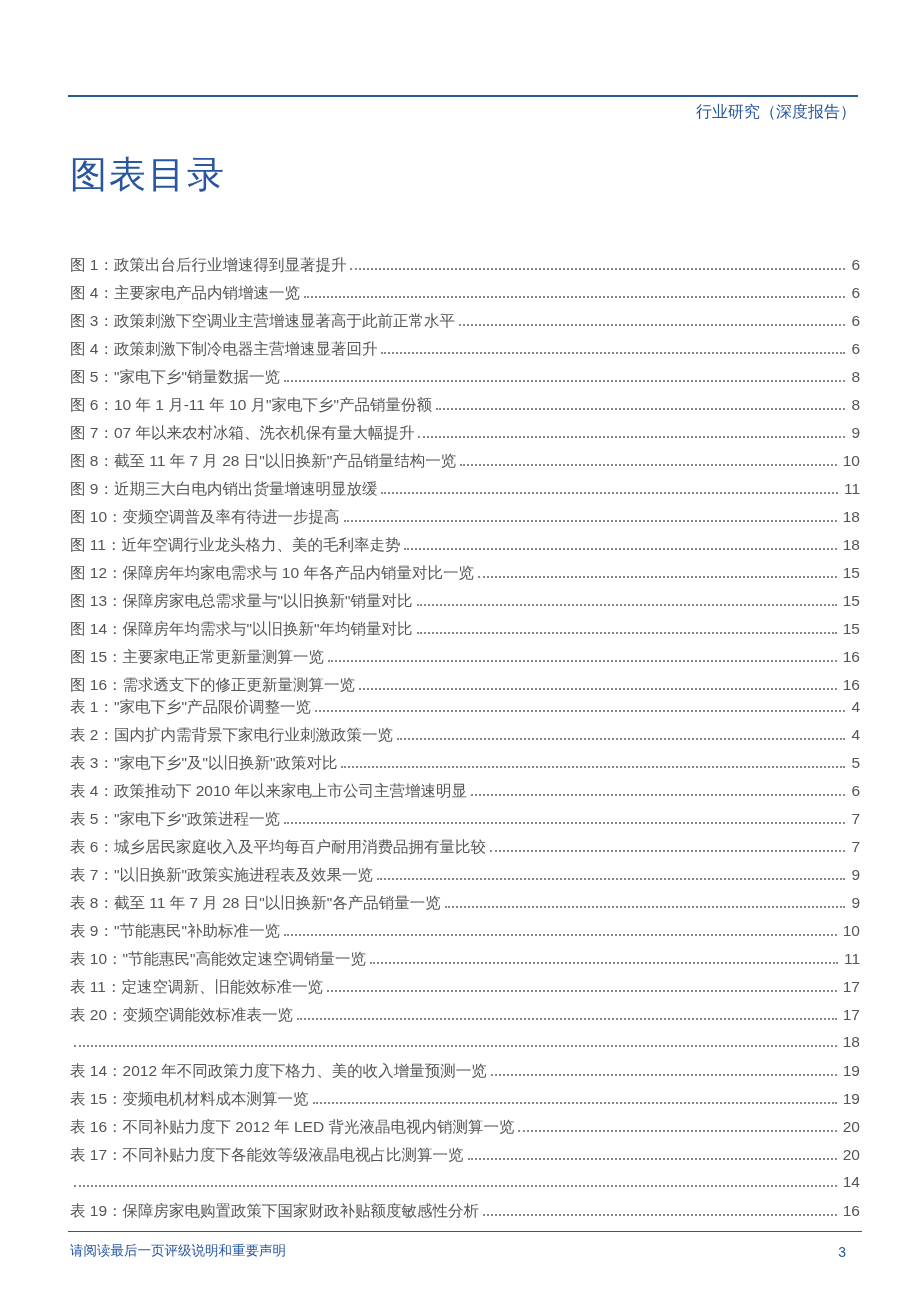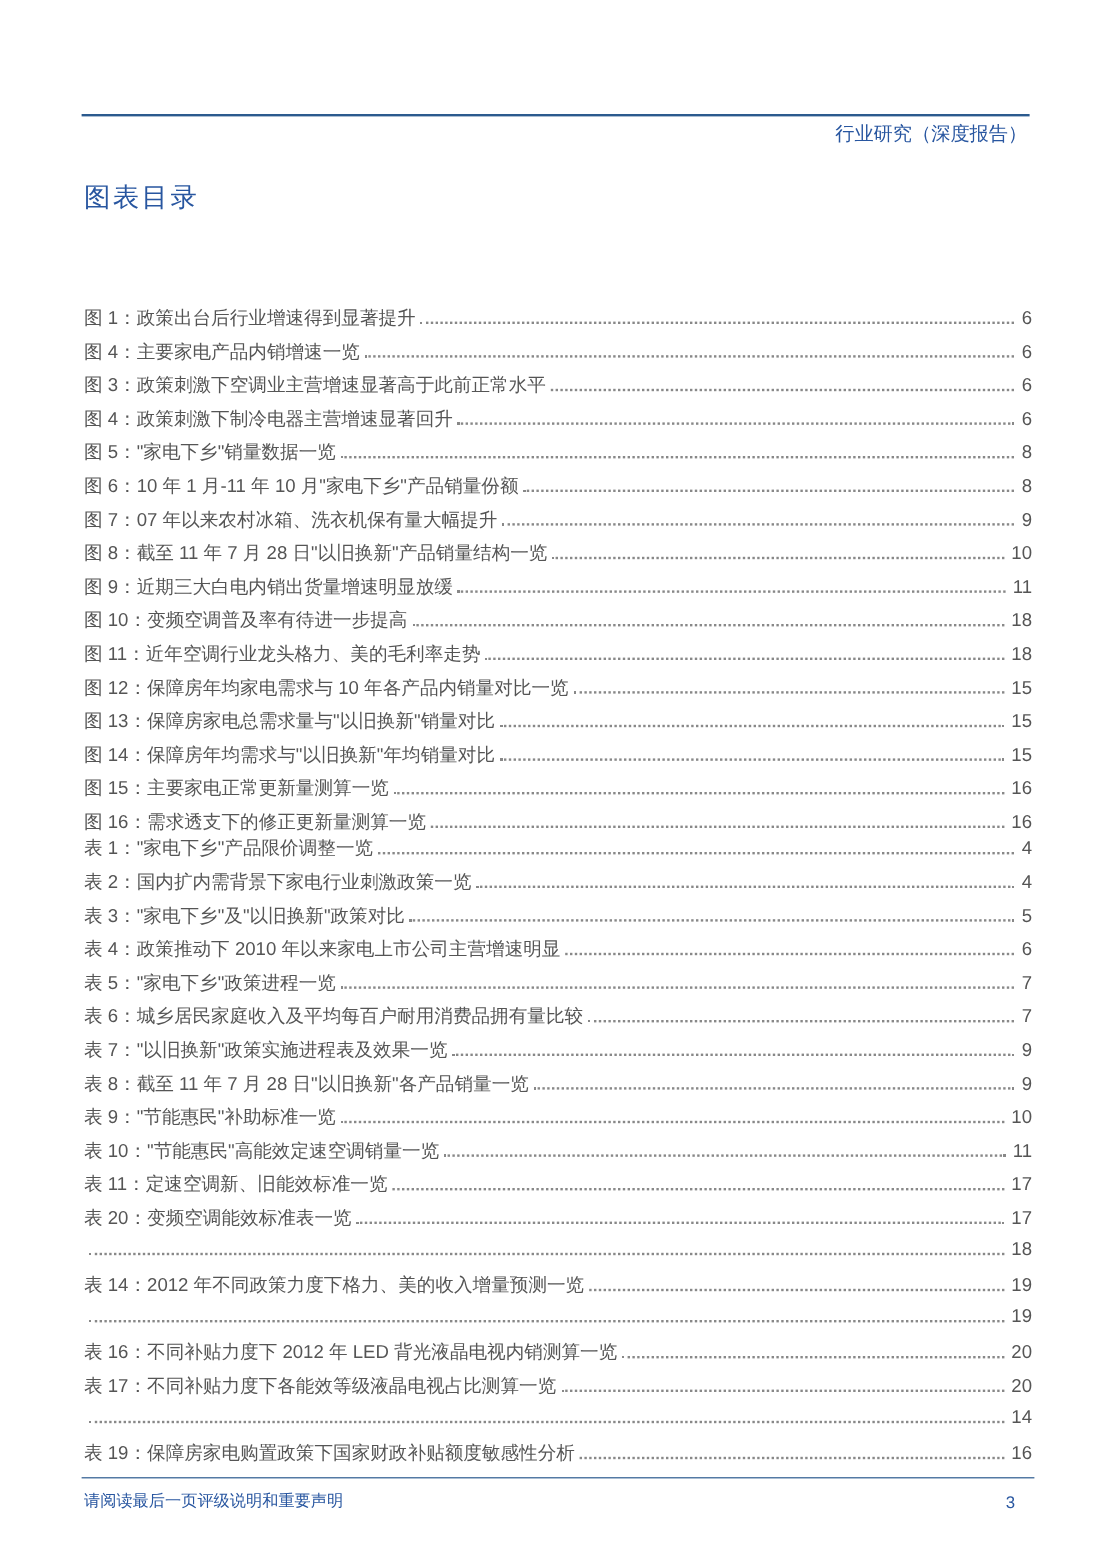--- a/index.html
+++ b/index.html
@@ -18,21 +18,21 @@
   }
   .header-label {
     position: absolute;
     top: 102px; right: 64px;
     font-size: 16px;
     color: #2856a0;
   }
   .section-title {
     position: absolute;
     left: 70px; top: 150px;
-    font-size: 22px;
+    font-size: 37px;
     color: #2856a0;
     font-weight: normal;
     letter-spacing: 2px;
   }
   .toc {
     position: absolute;
     left: 70px;
     width: 790px;
     font-size: 15.5px;
     color: #555;
@@ -223,20 +223,21 @@
     <div class="toc-entry">
       <span class="dots"></span>
       <span class="pg">18</span>
     </div>
     <div class="toc-entry">
       <span class="label">表 14：2012 年不同政策力度下格力、美的收入增量预测一览</span>
       <span class="dots"></span>
       <span class="pg">19</span>
     </div>
     <div class="toc-entry">
+      <span class="label">表 15：变频电机材料成本测算一览</span>
       <span class="dots"></span>
       <span class="pg">19</span>
     </div>
     <div class="toc-entry">
       <span class="label">表 16：不同补贴力度下 2012 年 LED 背光液晶电视内销测算一览</span>
       <span class="dots"></span>
       <span class="pg">20</span>
     </div>
     <div class="toc-entry">
       <span class="label">表 17：不同补贴力度下各能效等级液晶电视占比测算一览</span>

